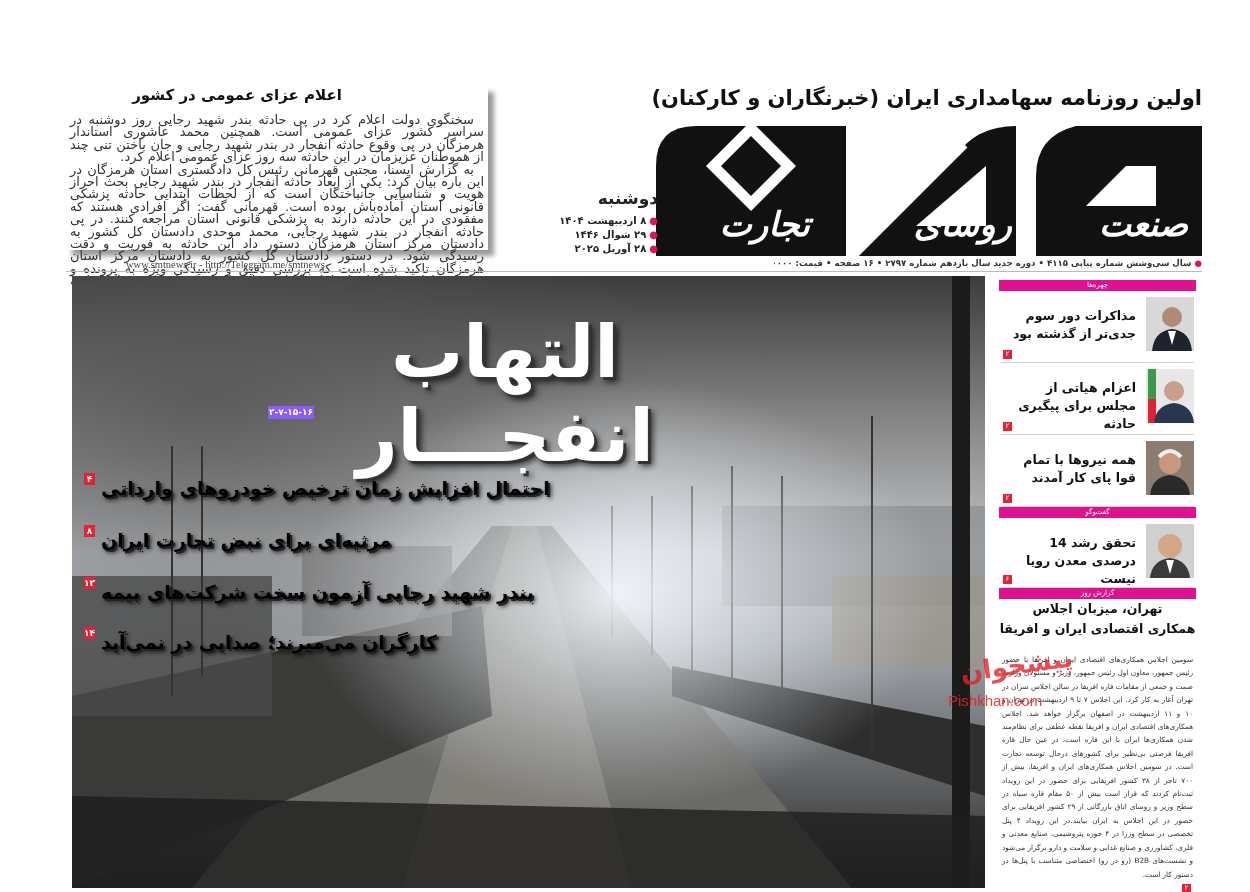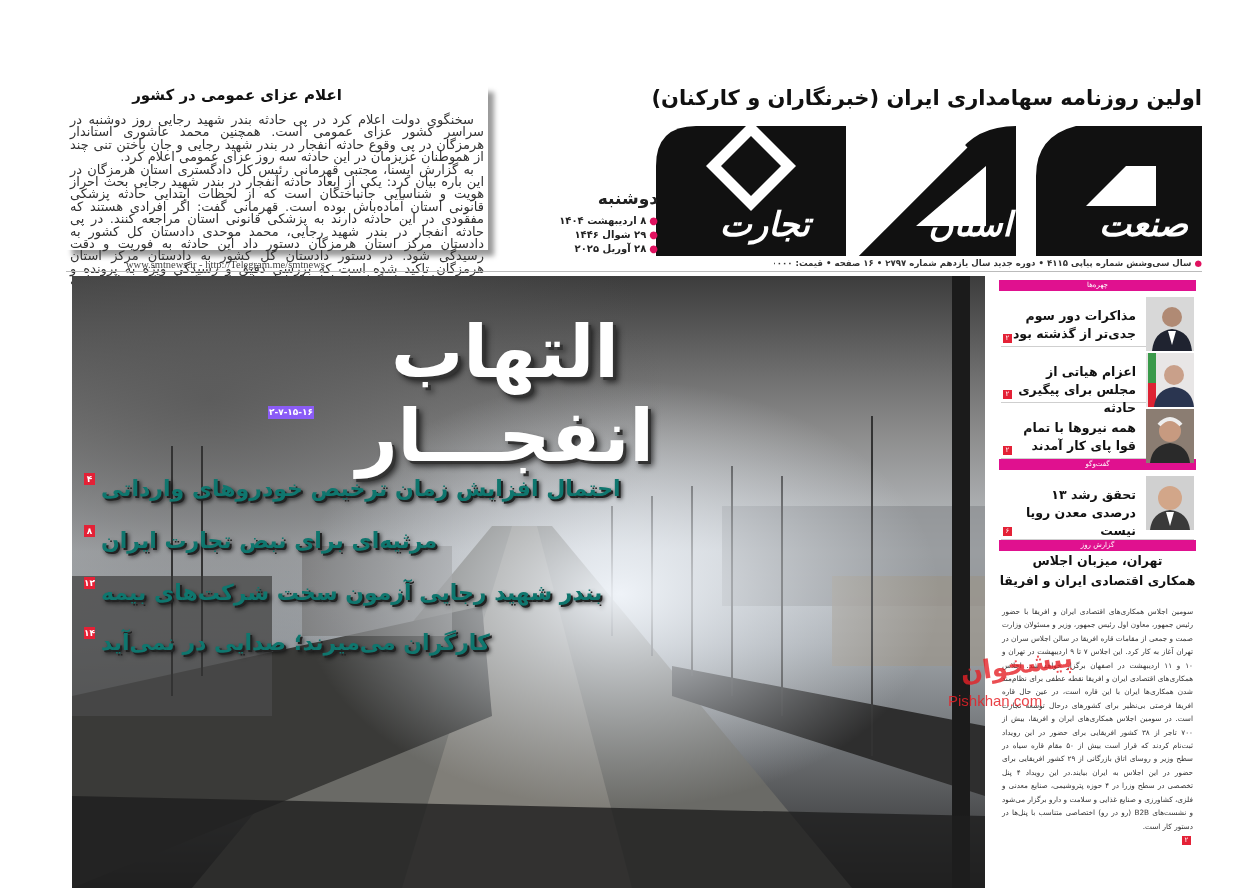--- a/index.html
+++ b/index.html
@@ -76,37 +76,37 @@
     position: absolute; left: 268px; top: 406px; width: 46px; height: 13px;
     background: #8b5cf6; color: #fff; font-size: 9px; font-weight: bold;
     text-align: center; line-height: 13px; direction: rtl;
   }
 
   .teaser {
     position: absolute; left: 84px; height: 30px; direction: rtl; white-space: nowrap;
     display: flex; align-items: center; gap: 6px;
   }
   .teaser-text {
-    font-weight: bold; font-size: 22px; color: #0f766e;
+    font-weight: bold; font-size: 19px; color: #000000;
     text-shadow: 2px 2px 0 #222, 3px 3px 4px rgba(0,0,0,0.8);
     margin-top: 18px;
   }
   .teaser-page {
     background: #e42136; color: #fff; font-size: 9px; font-weight: bold;
     width: 11px; height: 12px; line-height: 12px; text-align: center;
   }
   .t1 { top: 464px; } .t2 { top: 516px; } .t3 { top: 568px; } .t4 { top: 618px; }
 
   
   .rcol { position: absolute; left: 999px; top: 280px; width: 197px; direction: rtl; }
   .section-bar {
     background: #e0118f; color: #fff; font-size: 7px; text-align: center; height: 11px; line-height: 11px;
   }
   .person {
-    position: relative; height: 56px; border-bottom: 1px solid #cfcfcf; margin: 0 2px;
+    position: relative; height: 72px; border-bottom: 1px solid #cfcfcf; margin: 0 2px;
   }
   .person-photo {
     position: absolute; right: 0; top: 6px; width: 48px; height: 54px; background: #c9c9c9; overflow: hidden;
   }
   .person-photo svg { width: 100%; height: 100%; display: block; }
   .person-title {
     position: absolute; right: 58px; top: 16px; width: 130px;
     font-size: 12.5px; font-weight: bold; color: #111; line-height: 18px; text-align: right;
   }
   .person-page {
@@ -145,21 +145,21 @@
     <path d="M546 10 L546 140 L380 140 L380 60 Q380 20 420 10 Z M470 50 L430 90 L500 90 L500 50 Z" fill="#111" fill-rule="evenodd"></path>
 
     <path d="M360 10 L360 140 L200 140 L300 40 Q320 10 360 10 Z M330 50 L260 110 L330 110 Z" fill="#111" fill-rule="evenodd"></path>
 
     <path d="M190 10 L190 140 L0 140 L0 50 Q0 10 40 10 Z" fill="#111"></path>
     <path d="M95 5 L140 50 L95 95 L50 50 Z" fill="#fff"></path>
     <path d="M95 20 L125 50 L95 80 L65 50 Z" fill="#111"></path>
     <line x1="200" y1="140" x2="310" y2="30" stroke="#fff" stroke-width="4"></line>
   </svg>
   <span class="logo-word lw-1">صنعت</span>
-  <span class="logo-word lw-2">استان</span>
+  <span class="logo-word lw-2">روسای</span>
   <span class="logo-word lw-3">تجارت</span>
 </div>
 
 <div class="date-box">
   <div class="date-day">دوشنبه</div>
   <div class="date-line"><span class="dot">●</span><span>۸ اردیبهشت ۱۴۰۴</span></div>
   <div class="date-line"><span class="dot">●</span><span>۲۹ شوال ۱۴۴۶</span></div>
   <div class="date-line"><span class="dot">●</span><span>۲۸ آوریل ۲۰۲۵</span></div>
 </div>
 
@@ -295,21 +295,21 @@
 
   <div class="person" style="height:70px;">
     <div class="person-photo">
       <svg viewBox="0 0 48 54">
           <rect width="48" height="54" fill="#d0d0d0"></rect>
           <circle cx="24" cy="22" r="12" fill="#d2a689"></circle>
           <path d="M4 54 Q6 36 24 34 Q42 36 44 54 Z" fill="#3a3a3a"></path>
           <path d="M20 36 L24 50 L28 36 Z" fill="#fff"></path>
         </svg>
     </div>
-    <div class="person-title">تحقق رشد ۱۳ درصدی معدن رویا نیست</div>
+    <div class="person-title">تحقق رشد 14 درصدی معدن رویا نیست</div>
     <div class="person-page">۶</div>
   </div>
 
   <div class="section-bar">گزارش روز</div>
 
   <div>
     <div class="report-title">
       <div>تهران، میزبان اجلاس</div>
       <div>همکاری اقتصادی ایران و افریقا</div>
     </div>

